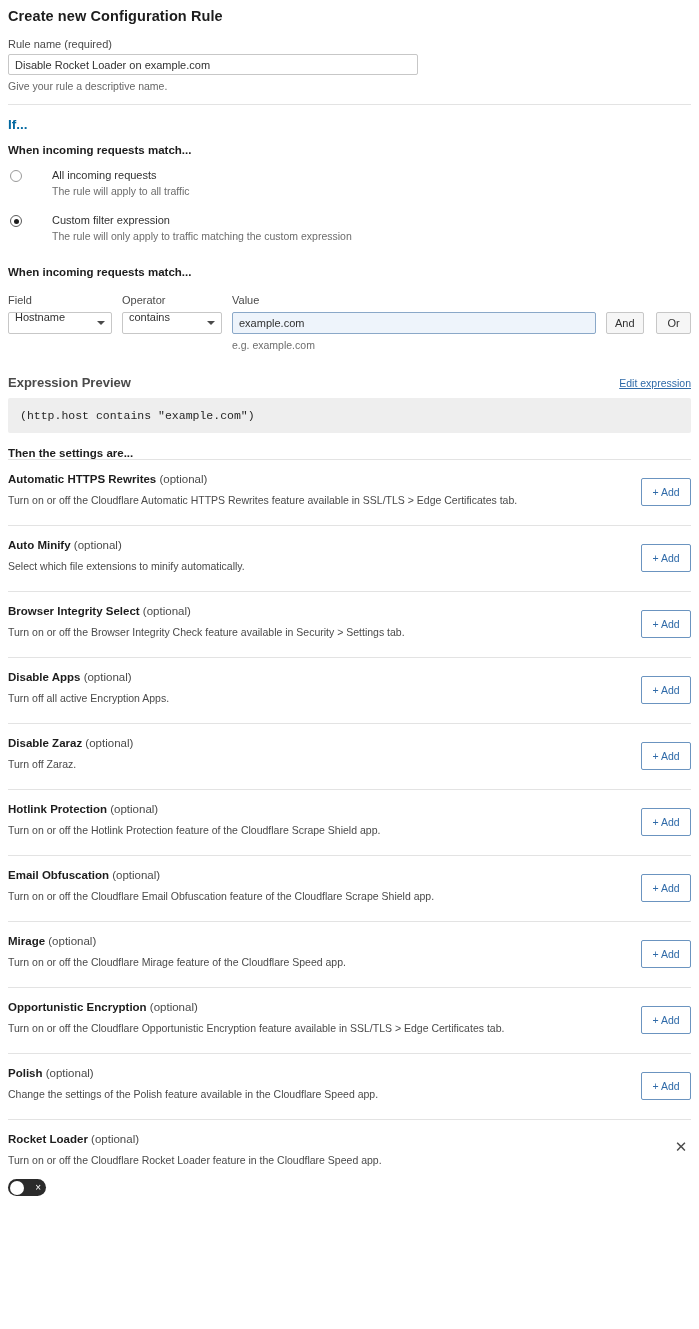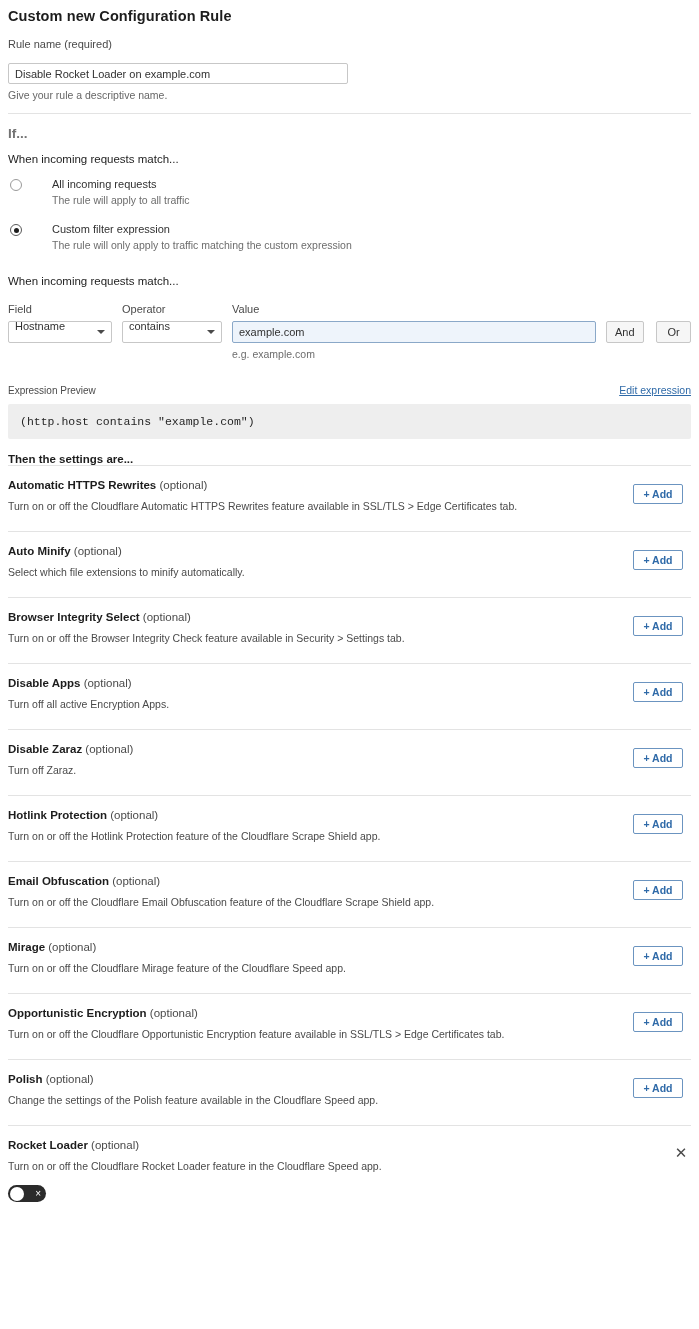--- a/index.html
+++ b/index.html
@@ -22,24 +22,24 @@
   .page-title {
     font-size: 14.5px;
     font-weight: bold;
     color: #1d1d1d;
     margin: 8px 0 14px 0;
     letter-spacing: 0.1px;
   }
   .field-label {
     font-size: 11px;
     color: #4a4a4a;
-    margin-bottom: 13px;
+    margin-bottom: 4px;
   }
   .text-input {
-    width: 340px;
+    width: 410px;
     height: 21px;
     border: 1px solid #c7c7c7;
     border-radius: 2px;
     padding: 0 6px;
     font-size: 11px;
     font-family: "Liberation Sans", sans-serif;
     color: #313131;
     outline: none;
     background: #fff;
   }
@@ -49,26 +49,26 @@
     margin-top: 5px;
   }
   .hr {
     border: 0;
     border-top: 1px solid #e3e3e3;
     margin: 12px 0 0 0;
   }
   .section-heading {
     font-size: 13.5px;
     font-weight: bold;
-    color: #737373;
+    color: #0369a1;
     margin: 12px 0 12px 0;
   }
   .subheading {
     font-size: 11.5px;
-    font-weight: normal;
+    font-weight: bold;
     color: #1d1d1d;
     margin: 0 0 12px 0;
   }
   .radio-row {
     display: flex;
     align-items: flex-start;
     margin-bottom: 14px;
     gap: 20px;
   }
   .radio {
@@ -171,22 +171,23 @@
     padding: 0 8px;
   }
   .btn-or { margin-left: 8px; }
   .expr-head {
     display: flex;
     justify-content: space-between;
     align-items: baseline;
     margin-top: 24px;
   }
   .expr-label {
-    font-size: 10px;
-    color: #4a4a4a;
+    font-size: 13px;
+    color: #4a4a4a;
+    font-weight: bold;
   }
   .expr-edit {
     font-size: 10.5px;
     color: #2f6aa8;
     text-decoration: underline;
     cursor: pointer;
   }
   .expr-box {
     background: #eeeeee;
     border-radius: 2px;
@@ -219,35 +220,34 @@
     color: #4a4a4a;
   }
   .setting .s-desc {
     font-size: 10.5px;
     color: #4a4a4a;
     margin-top: 8px;
     line-height: 14px;
   }
   .add-btn {
     position: absolute;
-    right: 8px;
+    right: 0;
     top: 18px;
     width: 50px;
-    height: 20px;
+    height: 28px;
     border: 1px solid #6b94c0;
     border-radius: 2px;
     background: #fff;
     color: #2f6aa8;
     font-size: 10.5px;
     font-family: "Liberation Sans", sans-serif;
     cursor: pointer;
     line-height: 18px;
     text-align: center;
     padding: 0;
-    font-weight: bold;
   }
   .close-btn {
     position: absolute;
     right: 2px;
     top: 18px;
     width: 16px;
     height: 16px;
     font-size: 15px;
     line-height: 15px;
     color: #4a4a4a;
@@ -284,21 +284,21 @@
     color: #fff;
     font-size: 10px;
     line-height: 17px;
   }
 </style>
 </head>
 <body>
 
 <div class="page">
 
-  <div class="page-title">Custom new Configuration Rule</div>
+  <div class="page-title">Create new Configuration Rule</div>
 
   <div class="field-label">Rule name (required)</div>
   <input class="text-input" type="text" value="Disable Rocket Loader on example.com" style="">
   <div class="hint">Give your rule a descriptive name.</div>
 
   <hr class="hr">
 
   <div class="section-heading">If...</div>
   <div class="subheading">When incoming requests match...</div>
 

